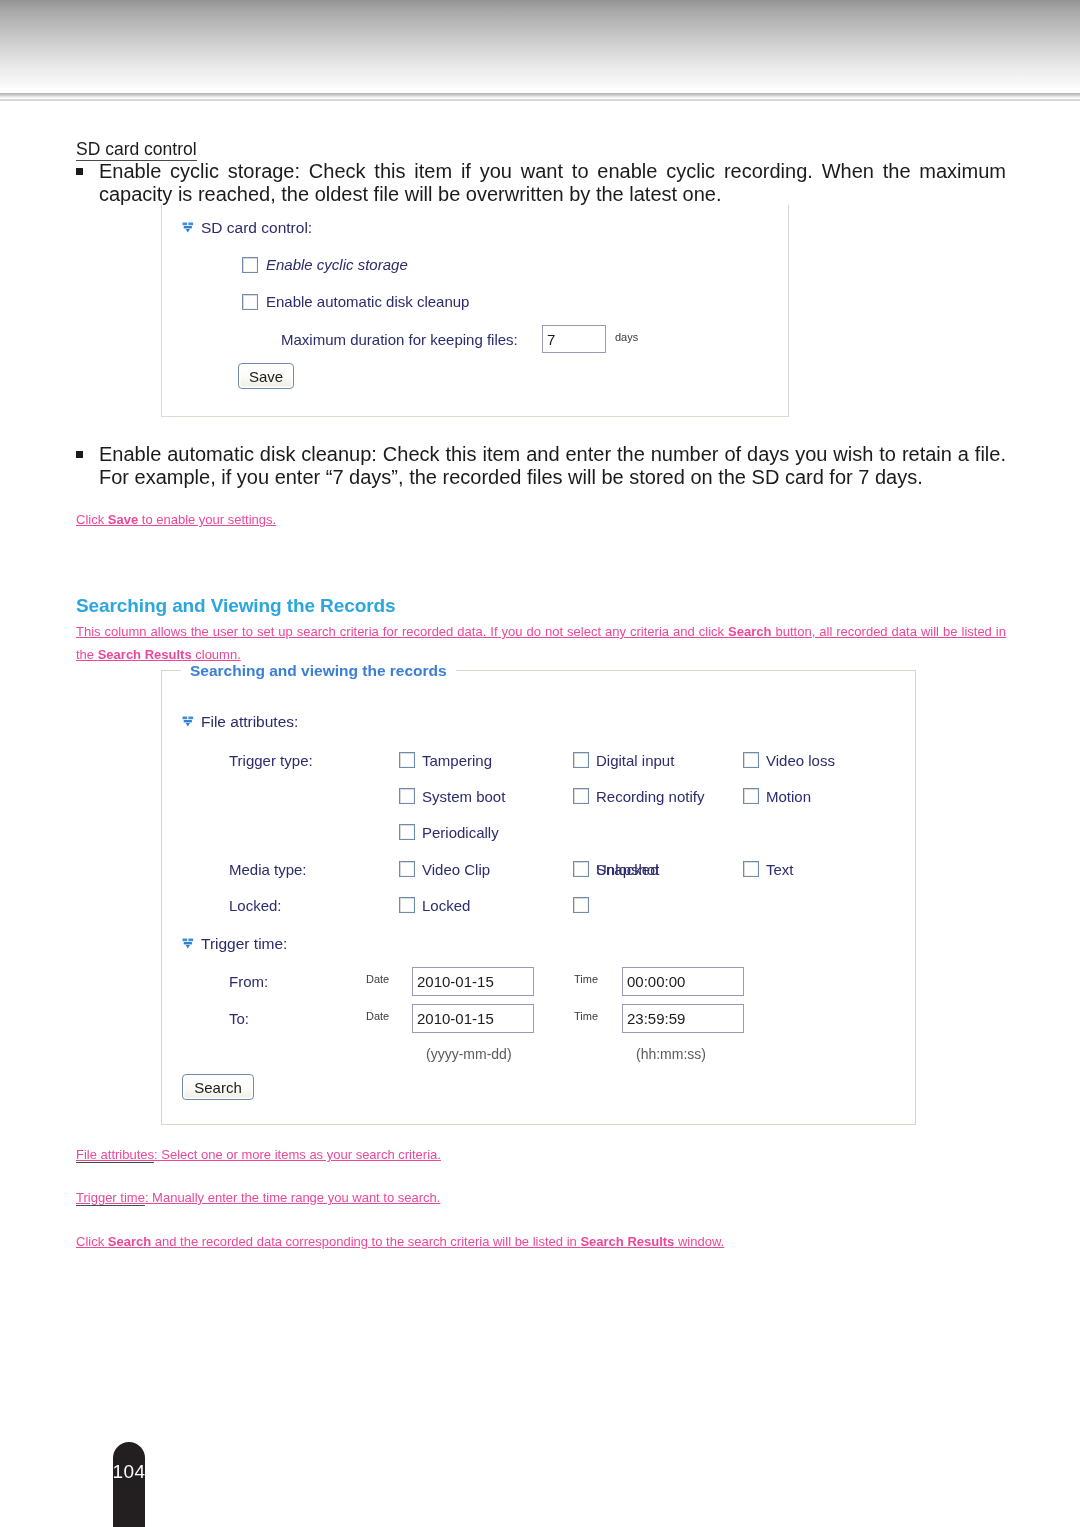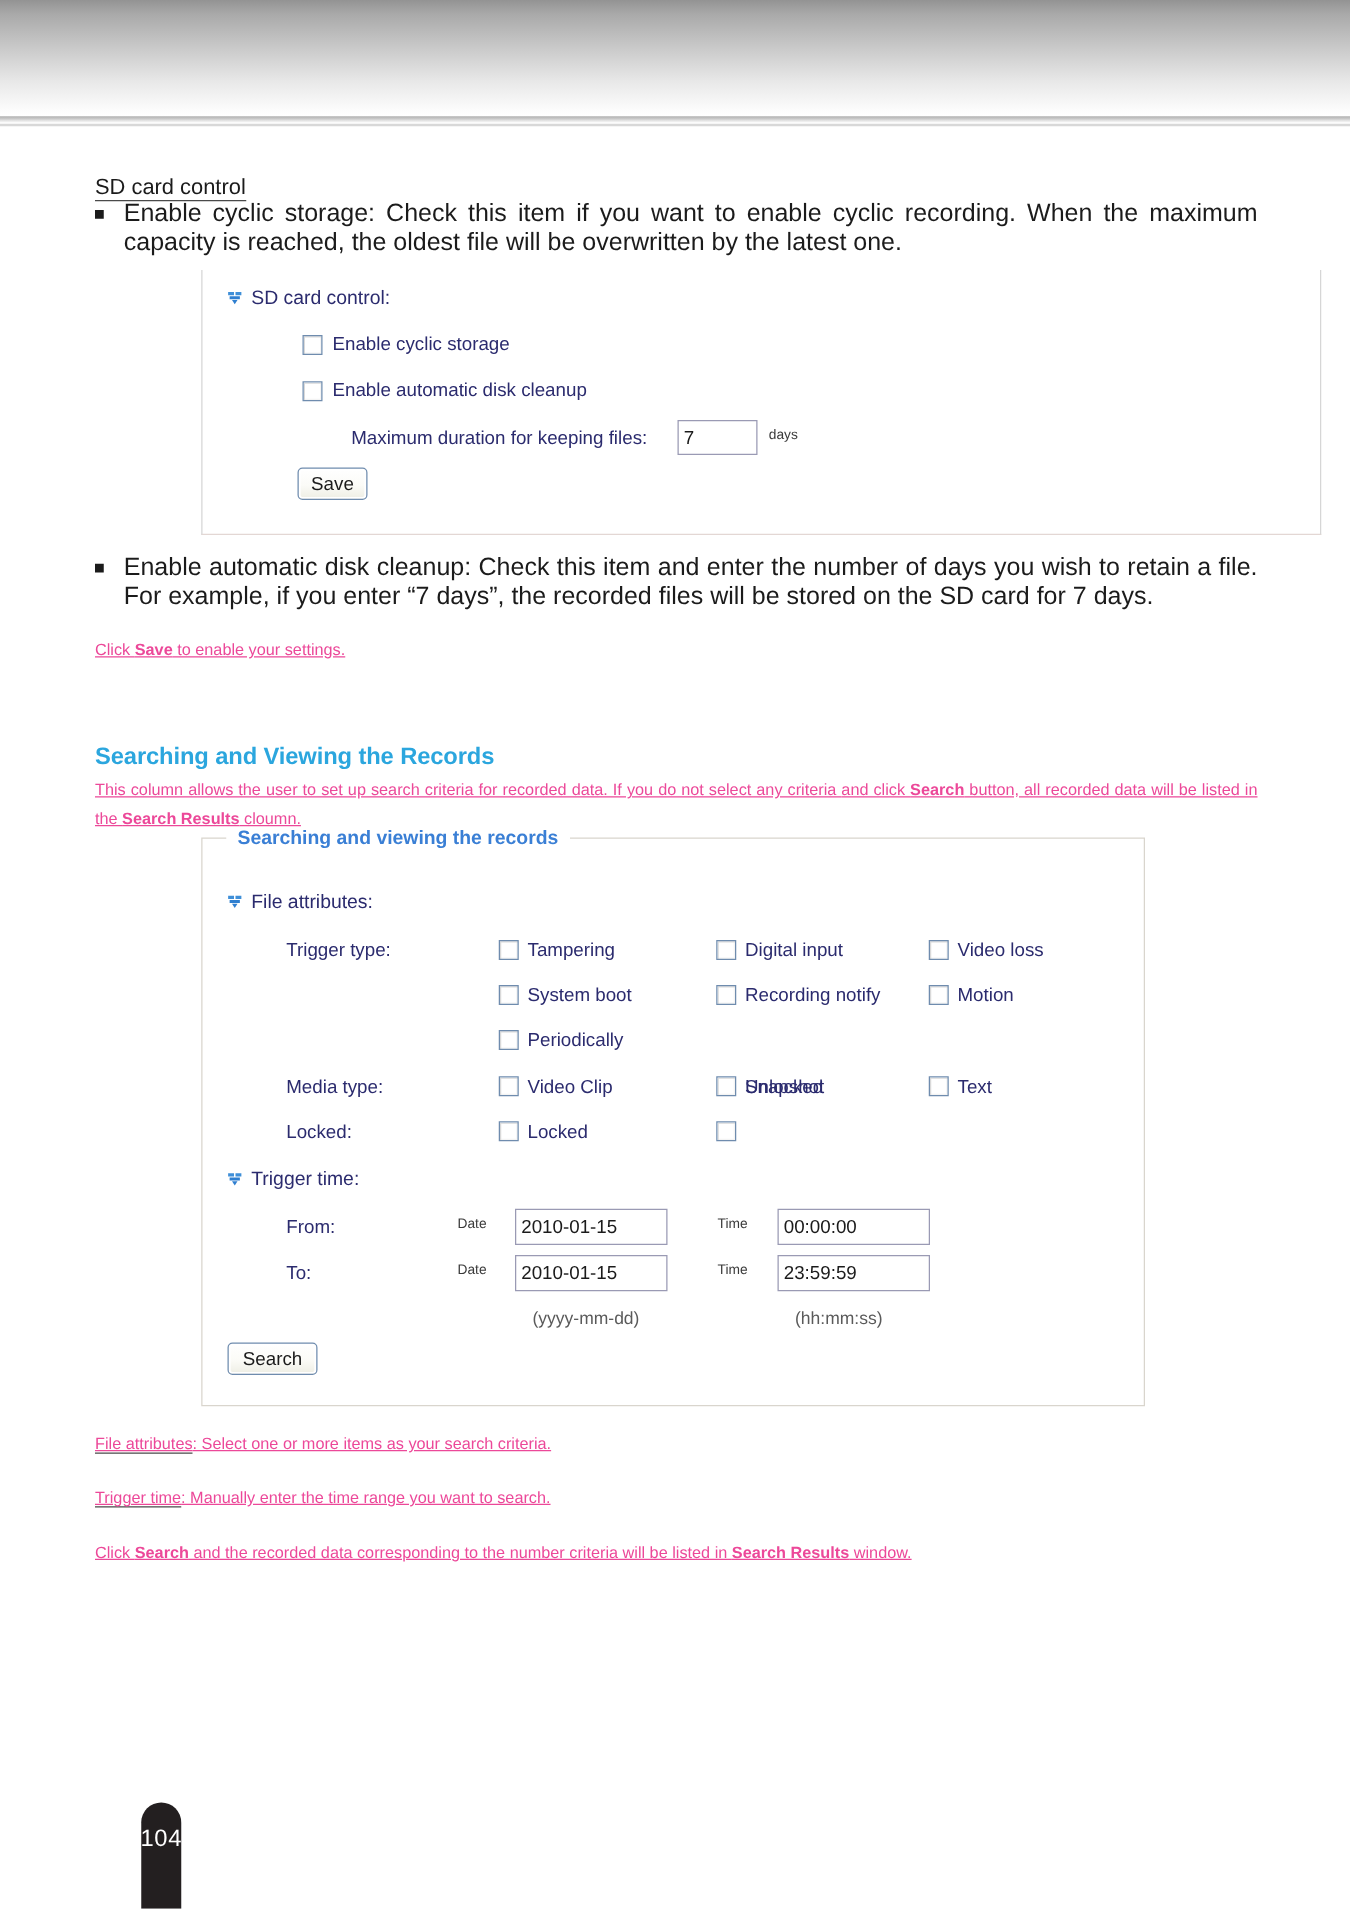--- a/index.html
+++ b/index.html
@@ -136,34 +136,34 @@
 
 <div class="u-head" style="left:76px;top:138px;">
   <span class="ul">SD card control</span>
 </div>
 
 <div class="bullet-row" style="left:76px;top:160px;width:930px;">
   <span class="bullet-sq"></span>
   <span class="bullet-text">Enable cyclic storage: Check this item if you want to enable cyclic recording. When the maximum capacity is reached, the oldest file will be overwritten by the latest one.</span>
 </div>
 
-<div class="panel" style="left:161px;top:216px;width:896px;height:212px;">
+<div class="panel" style="left:161px;top:205px;width:628px;height:212px;">
 
   <div class="chev" style="left:20px;top:17px;">
     <svg width="13" height="11" viewBox="0 0 13 11">
       <path d="M0.5 0.5 L5.2 0.5 L5.2 3.2 L0.5 3.2 Z" fill="#3f8fd8"></path>
       <path d="M6.4 0.5 L11.1 0.5 L11.1 3.2 L6.4 3.2 Z" fill="#3f8fd8"></path>
       <path d="M1.7 4.0 L9.9 4.0 L9.9 6.4 L1.7 6.4 Z" fill="#2f7fd0"></path>
       <path d="M3.6 7.0 L8.0 7.0 L5.8 10.4 Z" fill="#2f7fd0"></path>
     </svg>
   </div>
   <div class="panel-label" style="left:39px;top:14px;">SD card control:</div>
 
   <div class="cbox" style="left:80px;top:52px;"></div>
-  <div class="cb-text" style="left:104px;top:51px;">Enable cyclic storage</div>
+  <div class="cb-text" style="left:104px;top:51px;font-style:italic;">Enable cyclic storage</div>
 
   <div class="cbox" style="left:80px;top:89px;"></div>
   <div class="cb-text" style="left:104px;top:88px;">Enable automatic disk cleanup</div>
 
   <div class="field-label" style="left:119px;top:126px;">Maximum duration for keeping files:</div>
   <input class="tinput" style="left: 380px; top: 120px; width: 64px; height: 28px;" value="7">
   <div class="plain-label" style="left:453px;top:126px;">days</div>
 
   <button class="btn" style="left:76px;top:158px;width:56px;height:26px;">Save</button>
 </div>
@@ -258,18 +258,18 @@
 
 <div class="para" style="left:76px;top:1143px;width:930px;">
   <span class="ul" style="border-bottom:1.3px solid #4a4a4a;">File attributes</span><span>: Select one or more items as your search criteria.</span>
 </div>
 
 <div class="para" style="left:76px;top:1186px;width:930px;">
   <span class="ul" style="border-bottom:1.3px solid #4a4a4a;">Trigger time</span><span>: Manually enter the time range you want to search.</span>
 </div>
 
 <div class="para" style="left:76px;top:1230px;width:930px;">
-  <span>Click </span><b>Search</b><span> and the recorded data corresponding to the number criteria will be listed in </span><b>Search Results</b><span> window.</span>
+  <span>Click </span><b>Search</b><span> and the recorded data corresponding to the search criteria will be listed in </span><b>Search Results</b><span> window.</span>
 </div>
 
 <div class="page-tab" style="left:113px;top:1442px;width:32px;height:85px;">
   <span class="page-num" style="margin-bottom:26px;">104</span>
 </div>
 
 </body></html>

